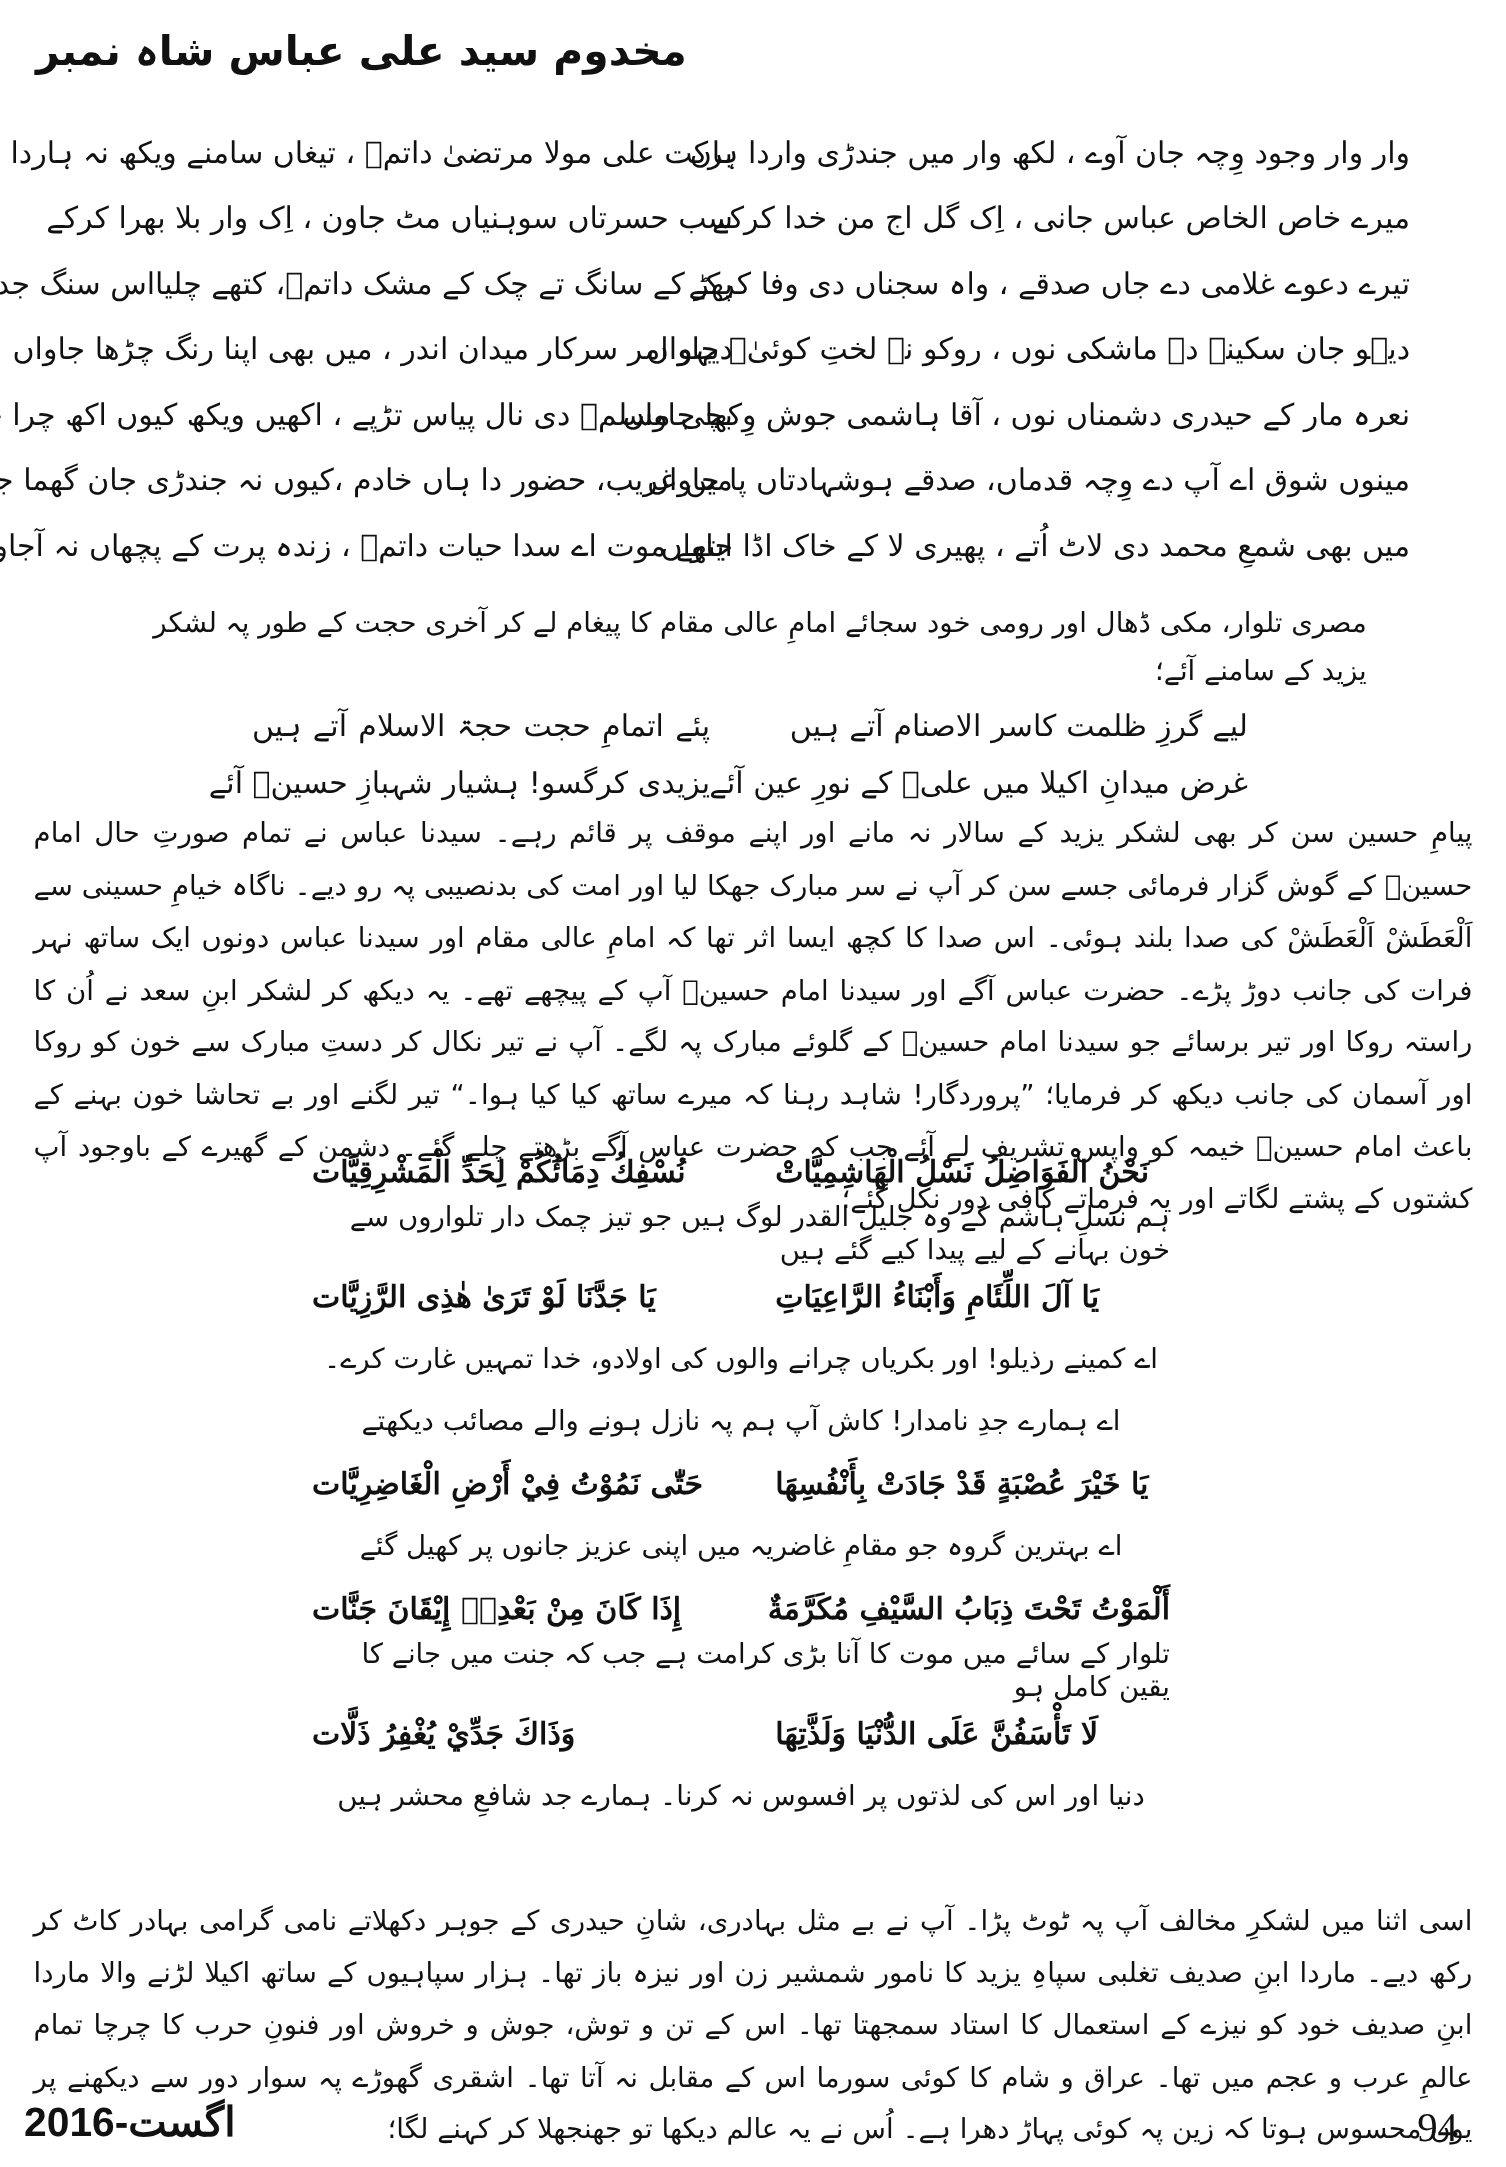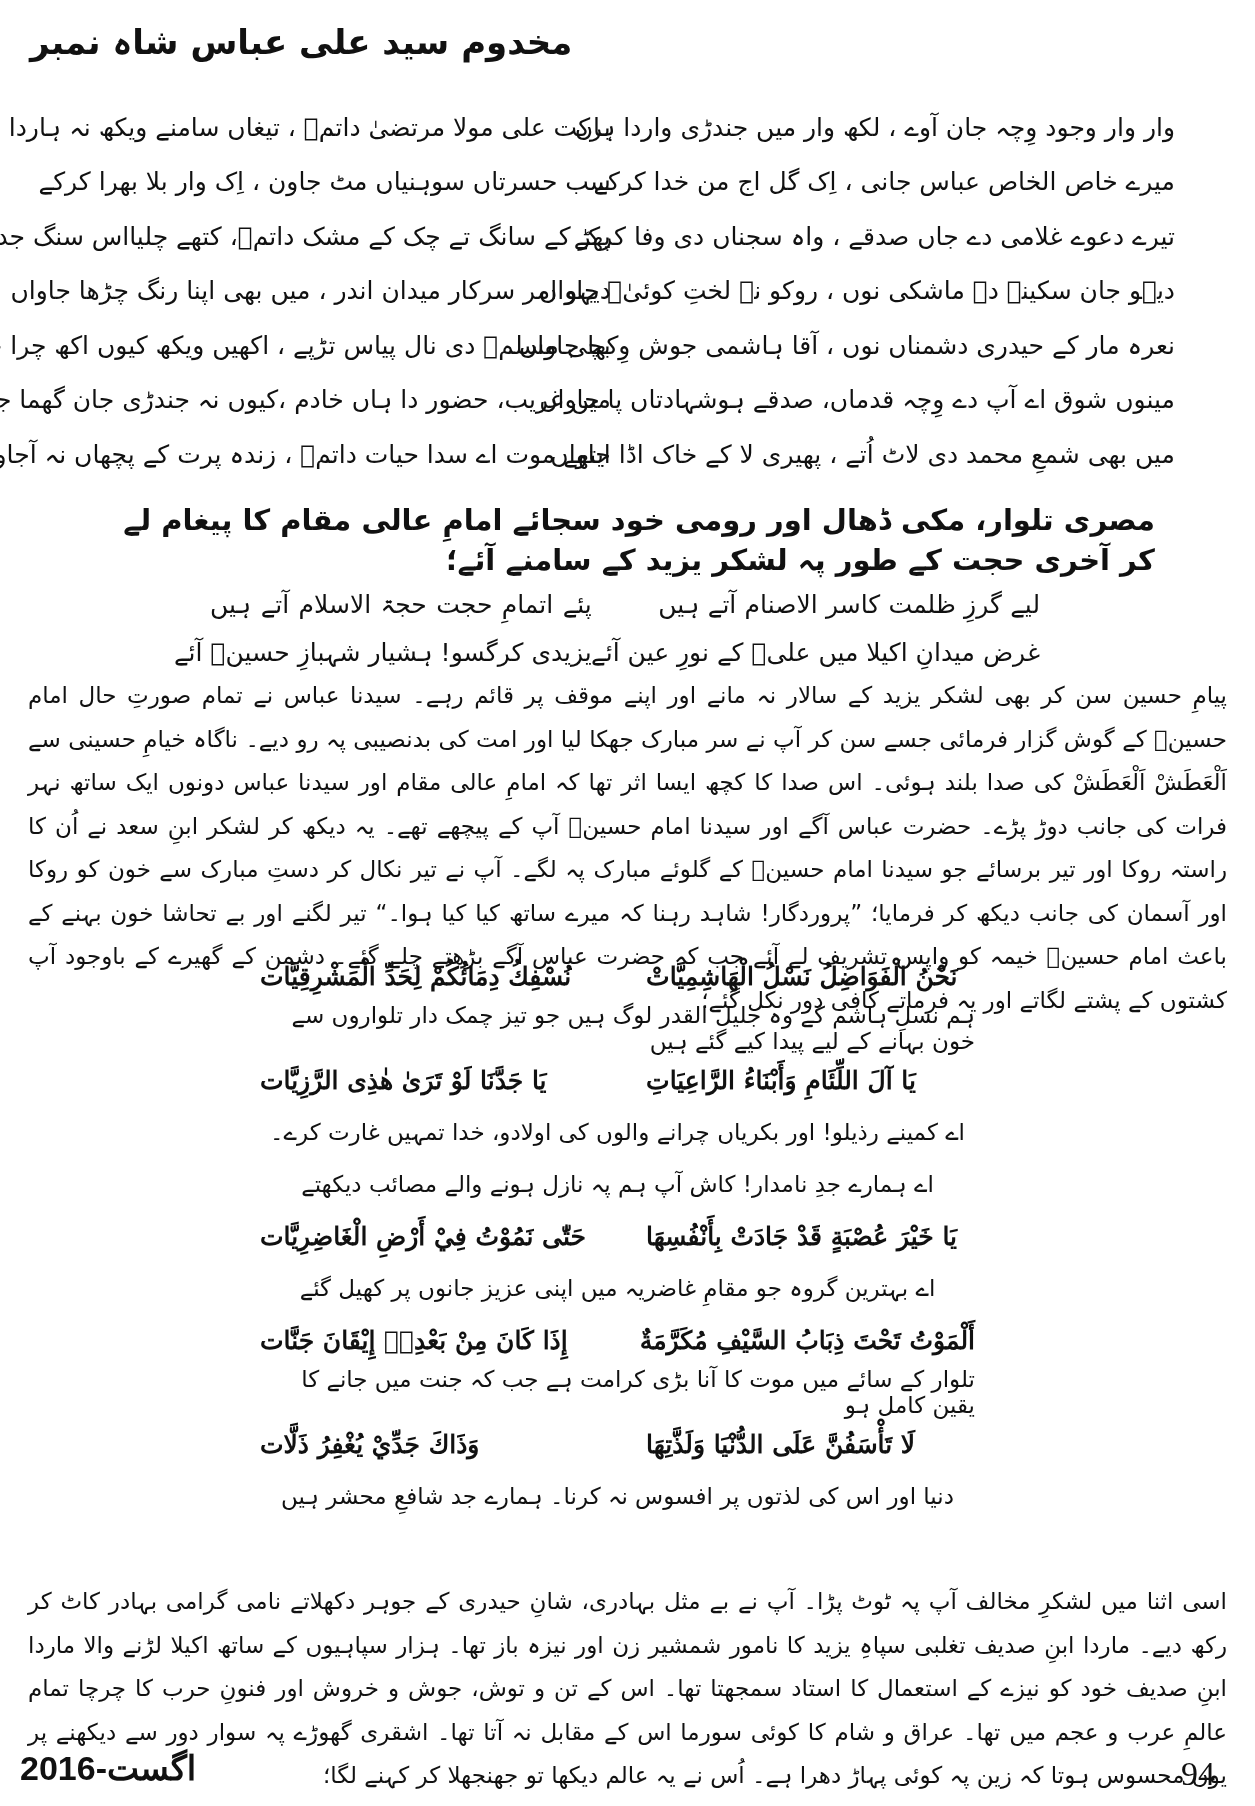--- a/index.html
+++ b/index.html
@@ -8,21 +8,21 @@
     font-family:"DejaVu Sans", sans-serif; color:#111;
   }
   .header { position:absolute; top:22px; left:30px; right:30px; height:60px; }
   .hdr-title { position:absolute; right:0; top:0; font-size:34px; font-weight:bold; direction:rtl; white-space:nowrap; }
   .hdr-edition { position:absolute; left:0; top:0; font-size:34px; font-weight:bold; direction:rtl; white-space:nowrap; }
 
   .poem1 { position:absolute; top:100px; left:90px; right:80px; }
   .poem1 .row { display:flex; direction:rtl; justify-content:space-between; height:54.5px; align-items:center; }
   .poem1 .half { width:48%; font-size:25px; white-space:nowrap; text-align:justify; text-align-last:justify; direction:rtl; }
 
-  .intro { position:absolute; top:500px; right:100px; left:100px; font-size:29px; line-height:40px; direction:rtl; text-align:right;font-weight:bold; }
+  .intro { position:absolute; top:500px; right:116px; left:100px; font-size:23px; line-height:40px; direction:rtl; text-align:right; }
 
   .poem2 { position:absolute; top:580px; left:210px; right:215px; }
   .poem2 .row { display:flex; direction:rtl; justify-content:space-between; height:48px; align-items:center; }
   .poem2 .half { width:46%; font-size:25px; white-space:nowrap; text-align:justify; text-align-last:justify; direction:rtl; }
 
   .para { position:absolute; left:28px; right:28px; font-size:23px; line-height:43.5px; direction:rtl; text-align:justify; text-align-last:right; }
   .para1 { top:674px; }
   .para2 { top:1580px; }
 
   .arabic-block { position:absolute; top:950px; left:260px; right:280px; }

